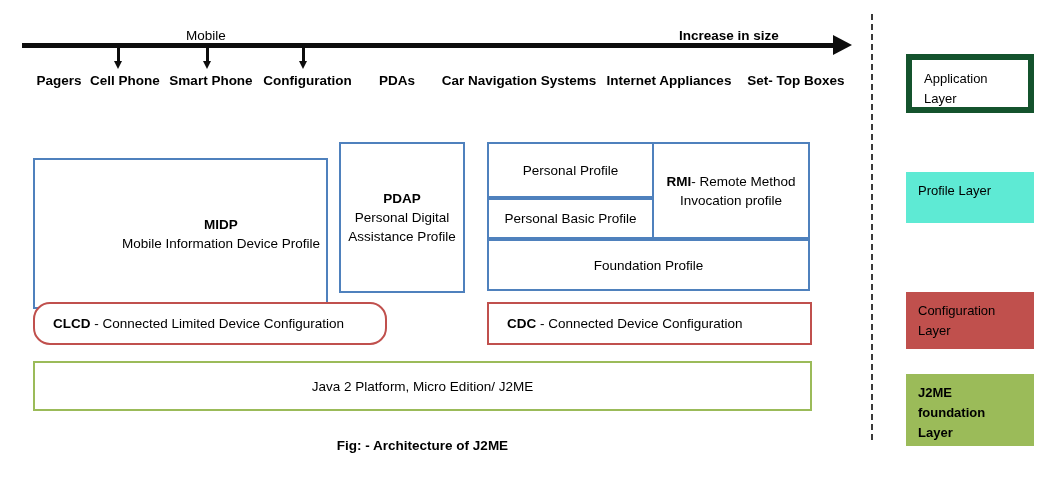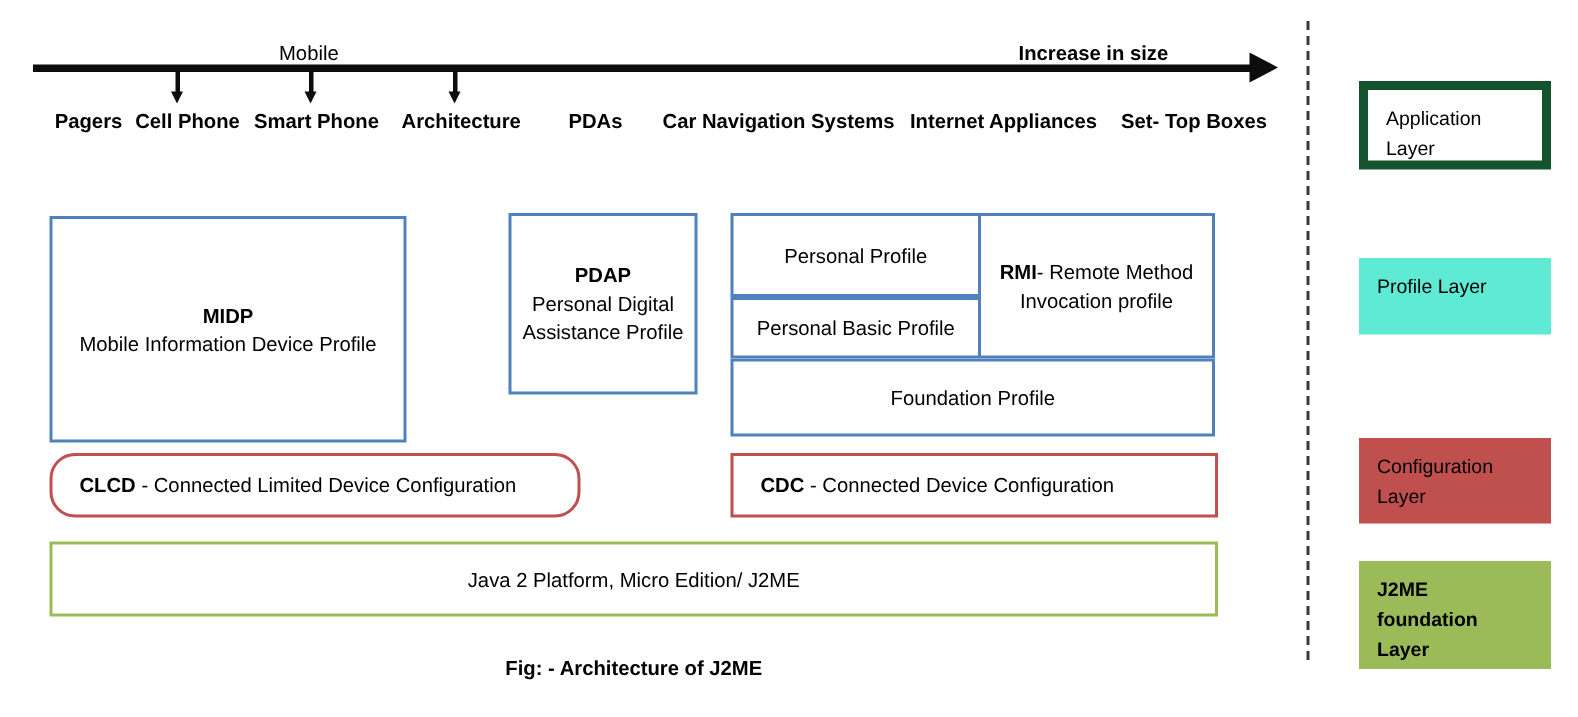--- a/index.html
+++ b/index.html
@@ -80,22 +80,22 @@
     background: #ffffff;
     box-sizing: border-box;
     display: flex;
     align-items: center;
     justify-content: center;
     text-align: center;
     font-size: 13.5px;
     line-height: 19px;
     padding: 2px 6px;
   }
-  #profile-midp-box { left: 33px; top: 144px; width: 238px; height: 151px; }
-  #profile-pdap-box { left: 339px; top: 142px; width: 126px; height: 121px; align-items: center; }
+  #profile-midp-box { left: 33px; top: 158px; width: 295px; height: 151px; justify-content: flex-end; }
+  #profile-pdap-box { left: 339px; top: 142px; width: 126px; height: 151px; align-items: center; }
 
   #profile-group-right {
     left: 485px; top: 141px;
     width: 327px; height: 152px;
   }
   #profile-personal-box {
     left: 2px; top: 1px; width: 167px; height: 56px;
   }
   #profile-personal-basic-box {
     left: 2px; top: 57px; width: 167px; height: 41px;
@@ -205,21 +205,21 @@
       </div>
       <div class="abs tick-arrow" style="left: 299px;">
         <div class="stem"></div>
         <div class="head"></div>
       </div>
     </div>
   <div id="device-labels">
       <div class="abs device-label" style="left: 28px; width: 62px;">Pagers</div>
       <div class="abs device-label" style="left: 82px; width: 86px;">Cell Phone</div>
       <div class="abs device-label" style="left: 163px; width: 96px;">Smart Phone</div>
-      <div class="abs device-label" style="left: 255px; width: 105px;">Architecture</div>
+      <div class="abs device-label" style="left: 255px; width: 105px;">Configuration</div>
       <div class="abs device-label" style="left: 373px; width: 48px;">PDAs</div>
       <div class="abs device-label" style="left: 440px; width: 158px;">Car Navigation Systems</div>
       <div class="abs device-label" style="left: 602px; width: 134px;">Internet Appliances</div>
       <div class="abs device-label" style="left: 744px; width: 104px;">Set- Top Boxes</div>
     </div>
 
   <div class="abs blue-box" id="profile-midp-box">
     <div>
       <div class="box-title">MIDP</div>
       <div>Mobile Information Device Profile</div>

